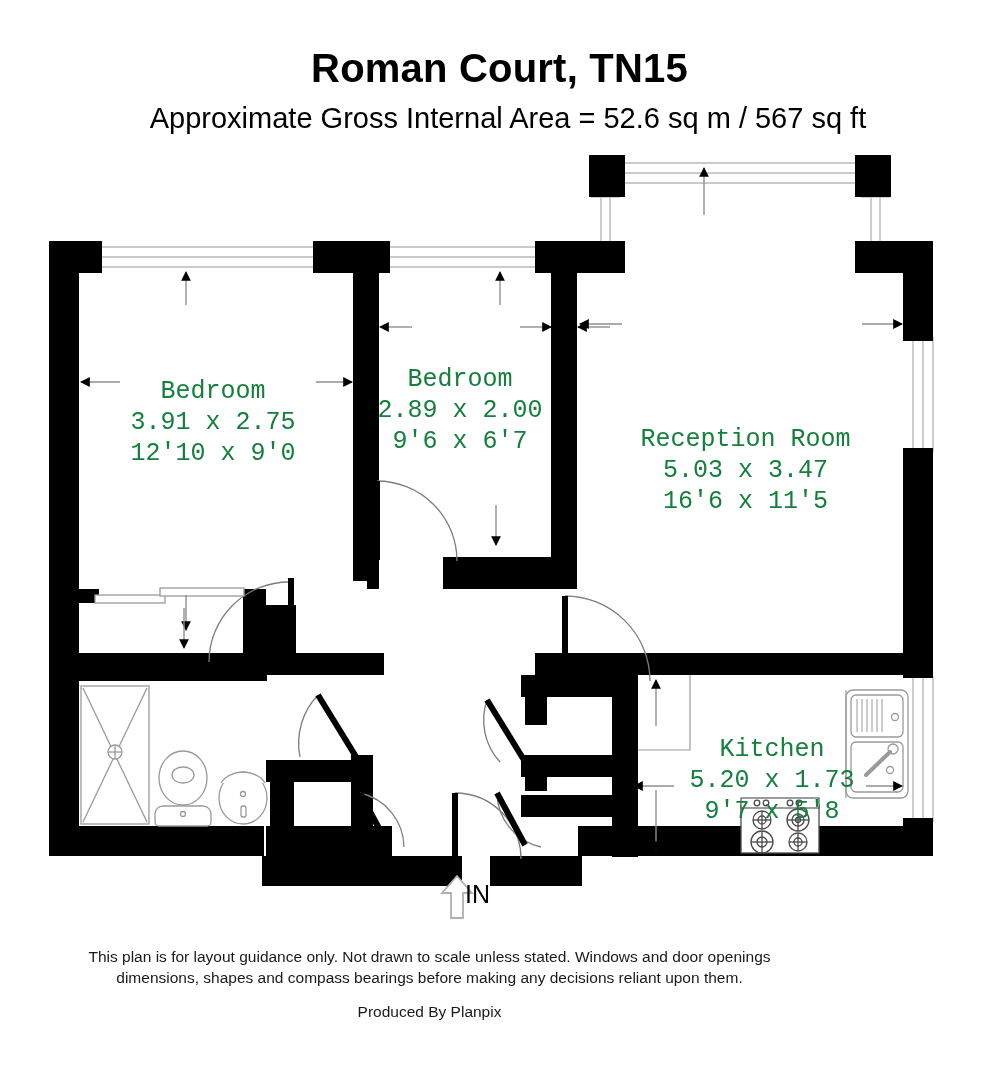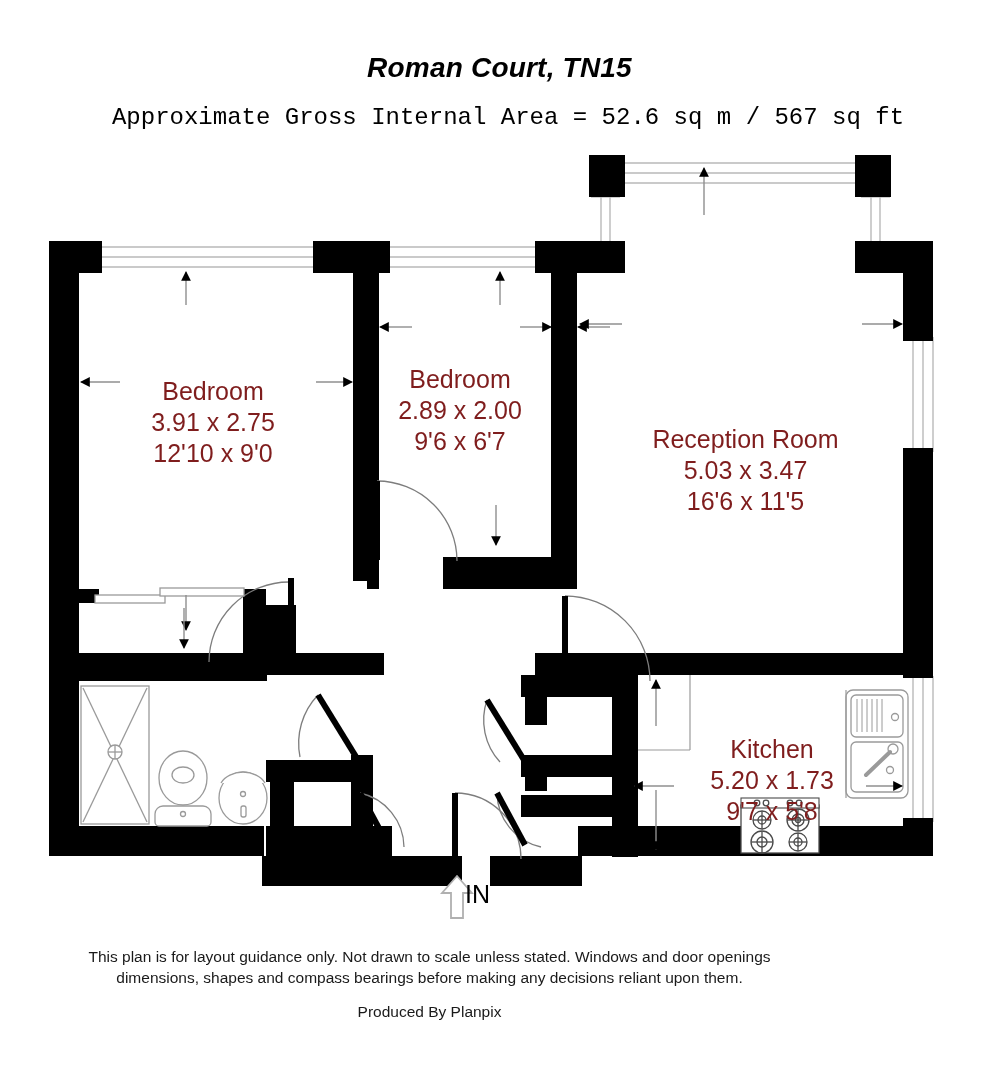--- a/index.html
+++ b/index.html
@@ -23,54 +23,53 @@
 
   
   .header {
     position: absolute;
     top: 44px;
     left: 0;
     width: 999px;
     text-align: center;
   }
   .plan-title {
-    font-size: 28px;
+    font-size: 40px;
     font-weight: bold;
     letter-spacing: 0.2px;
     line-height: 48px;
     margin: 0;
     font-family: "Liberation Sans", sans-serif;
-    font-style: italic;
   }
   .plan-subtitle {
-    font-size: 24px;
+    font-size: 29px;
     font-weight: normal;
     line-height: 32px;
     margin: 10px 0 0 17px;
-    font-family: Liberation Mono, monospace;
+    font-family: Liberation Sans, sans-serif;
   }
 
   
   .plan-canvas {
     position: absolute;
     top: 0;
     left: 0;
     width: 999px;
     height: 940px;
   }
   .plan-canvas svg {
     display: block;
   }
 
   
   .room-label {
     position: absolute;
     text-align: center;
-    font-family: Liberation Sans, sans-serif;
-    color: #7f1d1d;
+    font-family: Liberation Mono, monospace;
+    color: #15803d;
     white-space: nowrap;
   }
   .room-label .rl-name {
     display: block;
     font-size: 25px;
     line-height: 31px;
   }
   .room-label .rl-dim {
     display: block;
     font-size: 25px;

